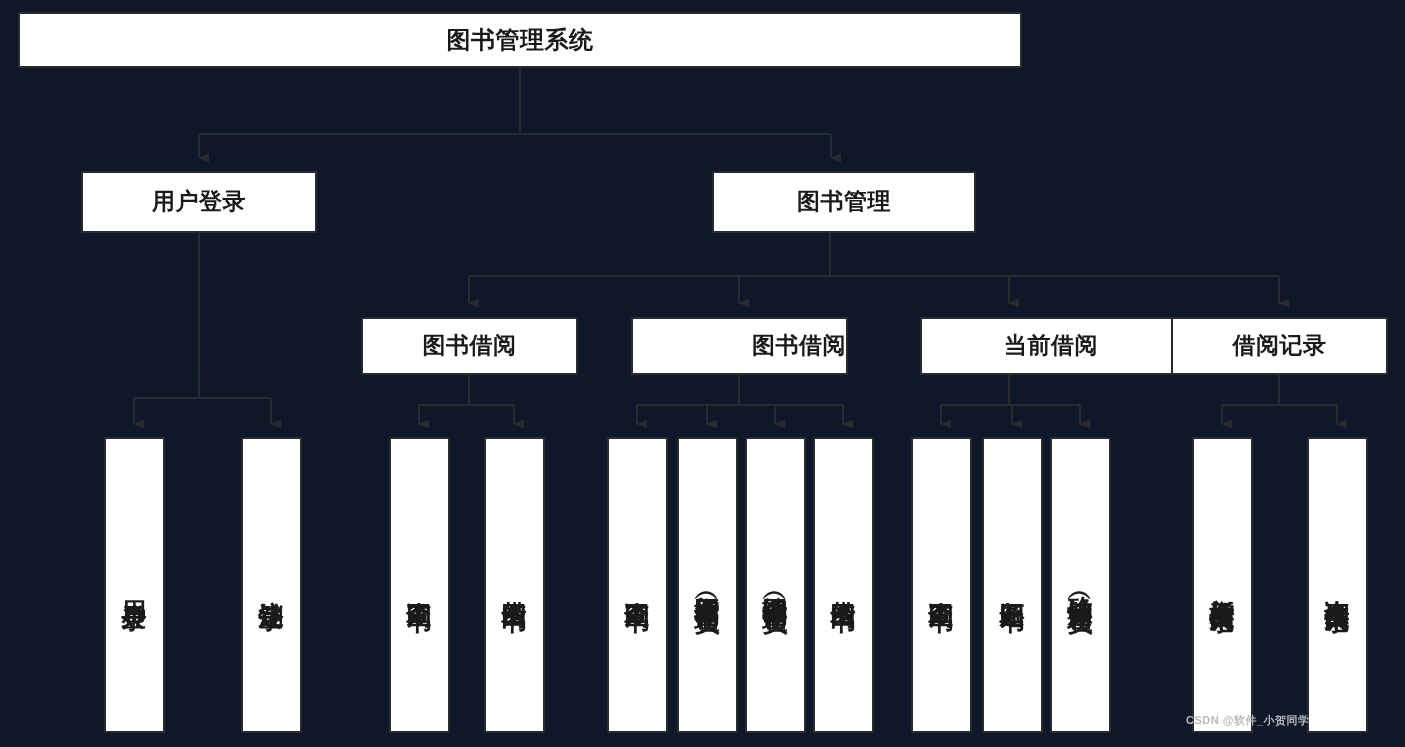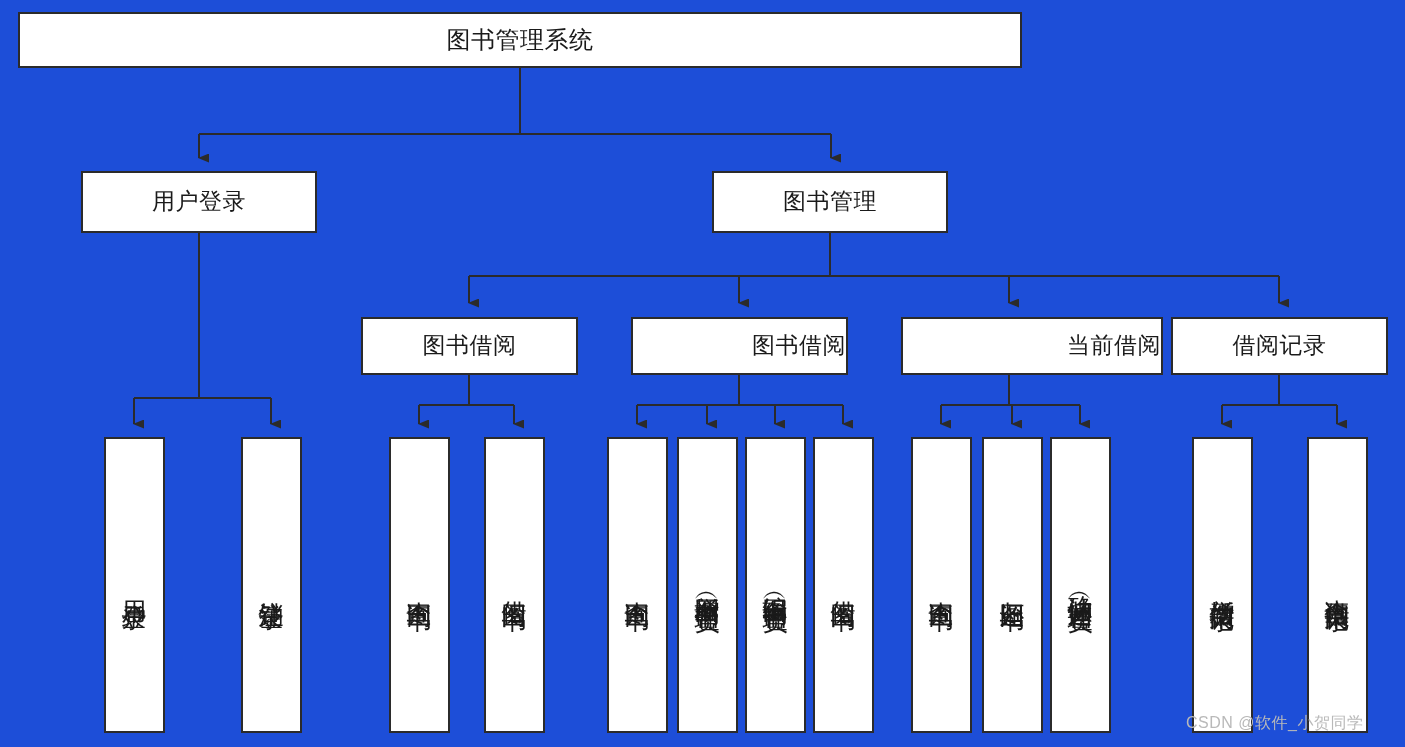--- a/index.html
+++ b/index.html
@@ -8,22 +8,23 @@
     padding: 0;
     background: #ffffff;
   }
   body {
     font-family: "Liberation Sans", "DejaVu Sans", sans-serif;
   }
   #canvas {
     position: relative;
     width: 1405px;
     height: 747px;
-    background: #1d4ed8;
+    background: #0f172a;
     overflow: hidden;
+    font-weight: bold;
   }
   #edges {
     position: absolute;
     left: 0;
     top: 0;
     width: 1405px;
     height: 747px;
     pointer-events: none;
   }
   .node {
@@ -62,21 +63,21 @@
     text-orientation: upright;
     font-size: 25px;
     line-height: 1.12;
     letter-spacing: 2px;
     white-space: nowrap;
   }
   .watermark {
     position: absolute;
     left: 1186px;
     top: 713px;
-    font-size: 16px;
+    font-size: 11px;
     color: #b9b9b9;
     letter-spacing: 0.5px;
     white-space: nowrap;
     z-index: 5;
     font-family: "Liberation Sans", "DejaVu Sans", sans-serif;
   }
 </style>
 </head>
 <body>
 
@@ -132,31 +133,31 @@
     </g>
   </svg>
 
   <div class="node horiz root" style="left: 18px; top: 12px; width: 1004px; height: 56px;">
     <span class="label">图书管理系统</span>
   </div>
 
   <div class="node horiz" style="left: 81px; top: 171px; width: 236px; height: 62px;">
     <span class="label">用户登录</span>
   </div>
-  <div class="node horiz" style="left: 712px; top: 171px; width: 236px; height: 62px;">
+  <div class="node horiz" style="left: 712px; top: 171px; width: 264px; height: 62px;">
     <span class="label">图书管理</span>
   </div>
 
   <div class="node horiz" style="left: 361px; top: 317px; width: 217px; height: 58px;">
     <span class="label">图书借阅</span>
   </div>
   <div class="node horiz" style="left: 631px; top: 317px; width: 217px; height: 58px; justify-content: flex-end;">
     <span class="label">图书借阅</span>
   </div>
-  <div class="node horiz" style="left: 901px; top: 317px; width: 262px; height: 58px; justify-content: flex-end;">
+  <div class="node horiz" style="left: 920px; top: 317px; width: 262px; height: 58px;">
     <span class="label">当前借阅</span>
   </div>
   <div class="node horiz" style="left: 1171px; top: 317px; width: 217px; height: 58px;">
     <span class="label">借阅记录</span>
   </div>
 
   <div class="node vert" style="left: 104px; top: 437px; width: 61px; height: 296px;">
     <span class="label">用户登录</span>
   </div>
   <div class="node vert" style="left: 241px; top: 437px; width: 61px; height: 296px;">

